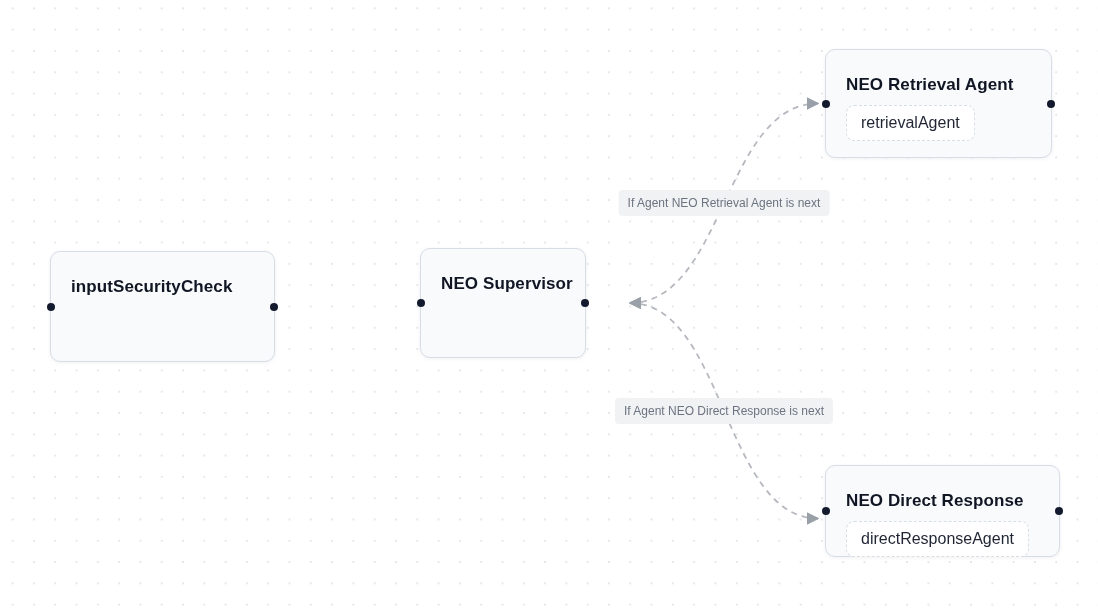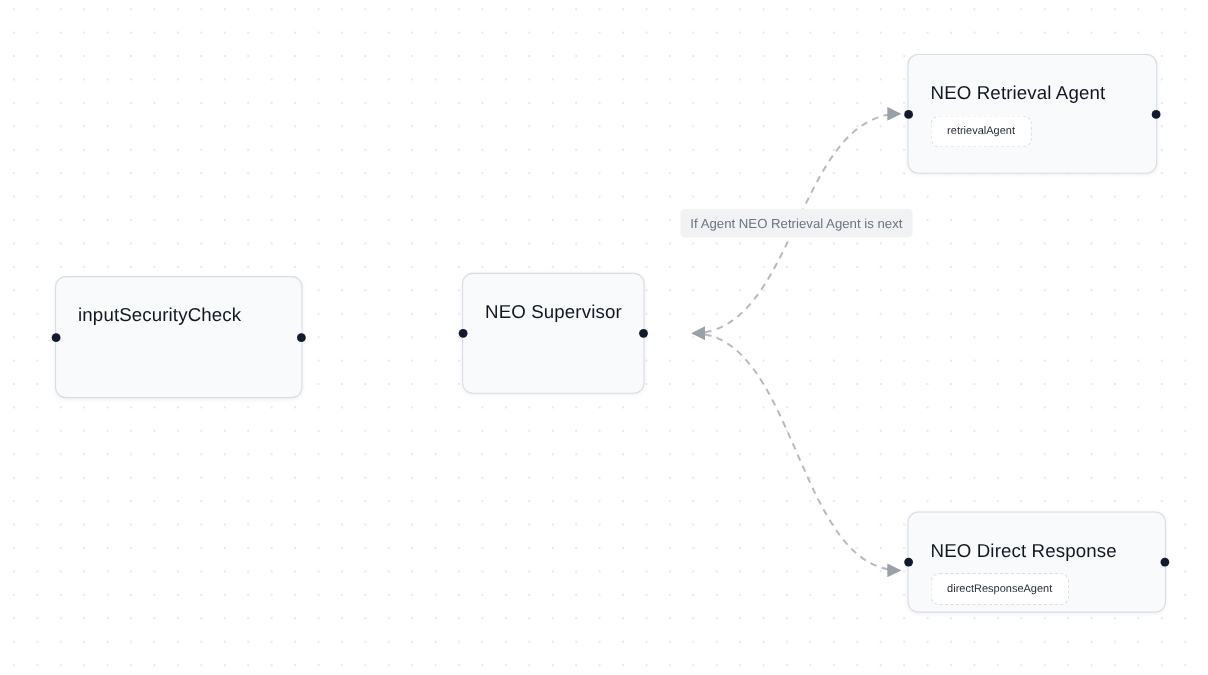--- a/index.html
+++ b/index.html
@@ -19,27 +19,27 @@
     background-size:21.3px 21.3px;background-position:2px 19px;
   }
   .edge-layer{position:absolute;left:0;top:0;width:100%;height:100%;pointer-events:none;}
   .edge-path{fill:none;stroke:var(--edge);stroke-width:1.8;stroke-dasharray:6 5;pointer-events:stroke;}
   .node{
     position:absolute;background:var(--node-bg);border:1px solid var(--node-border);
     border-radius:10px;padding:25px 20px 0 20px;
     box-shadow:0 1px 4px rgba(15,23,42,0.06);cursor:grab;
   }
   .node-title{
-    font-size:17px;font-weight:400;color:var(--node-title);
+    font-size:17px;font-weight:700;color:var(--node-title);
     line-height:20px;letter-spacing:0.1px;white-space:nowrap;
   }
   .agent-chip{
     display:inline-block;margin-top:10px;background:var(--chip-bg);
     border:1px dashed var(--chip-border);border-radius:8px;
-    padding:8px 14px;font-size:10px;color:var(--chip-text);white-space:nowrap;
+    padding:8px 14px;font-size:16px;color:var(--chip-text);white-space:nowrap;
   }
   .handle{
     position:absolute;width:8px;height:8px;border-radius:50%;
     background:var(--handle);top:50%;cursor:crosshair;
   }
   .handle-left{left:0;transform:translate(-50%,-50%);}
   .handle-right{right:0;transform:translate(50%,-50%);}
   .edge-label{
     position:absolute;transform:translate(-50%,-50%);
     background:var(--edge-label-bg);color:var(--edge-label-text);
@@ -86,14 +86,15 @@
   </div>
 
   <div class="node" style="left: 825px; top: 465px; width: 235px; height: 92px;">
     <div class="handle handle-left"></div>
     <div class="node-title">NEO Direct Response</div>
     <div class="agent-chip">directResponseAgent</div>
     <div class="handle handle-right"></div>
   </div>
 
   <div class="edge-label" style="left: 724px; top: 203.25px;">If Agent NEO Retrieval Agent is next</div>
+  <div class="edge-label" style="left: 724px; top: 410.75px;">If Agent NEO Direct Response is next</div>
 
 </div>
 
 </body></html>

